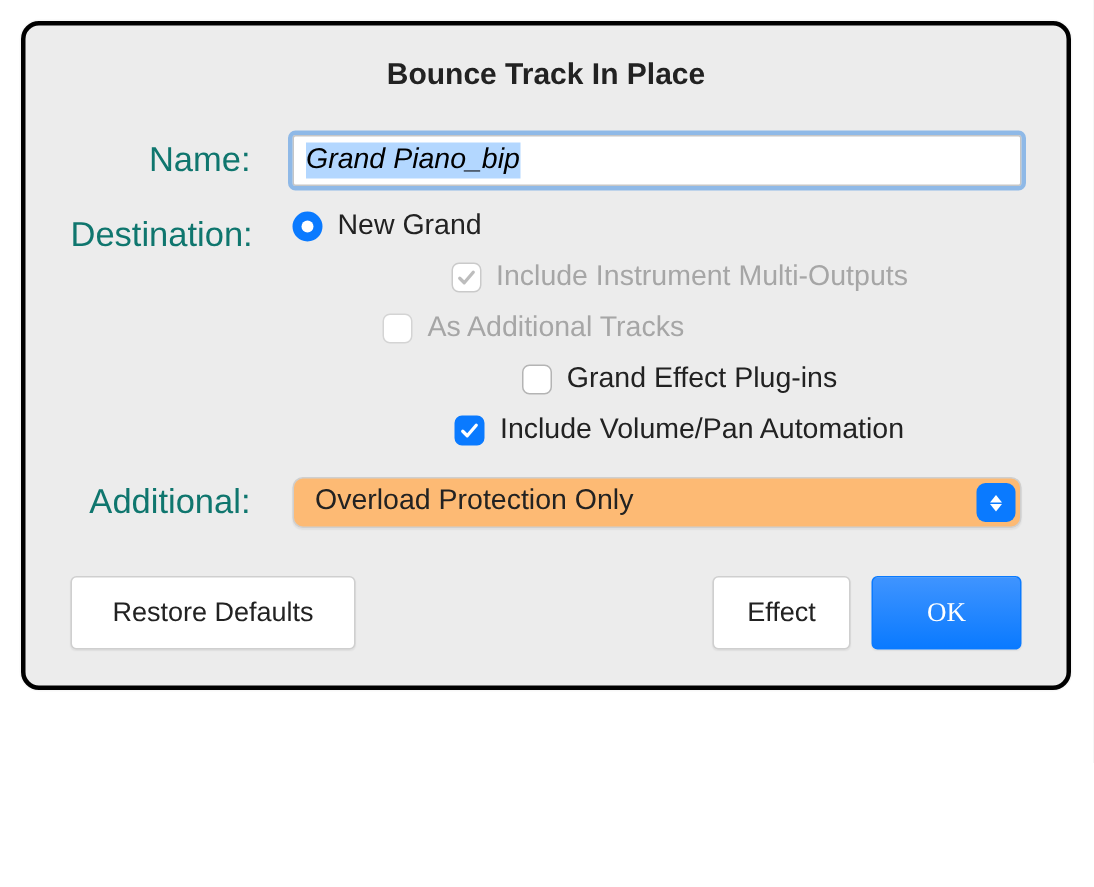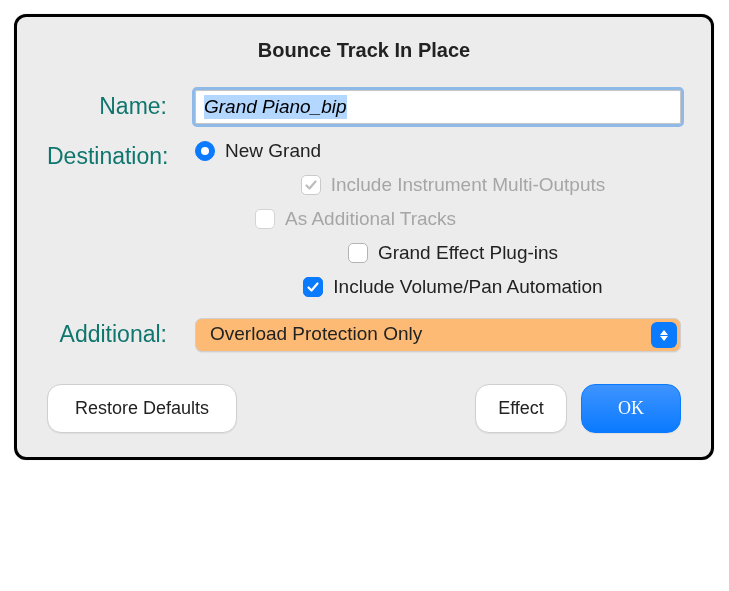--- a/index.html
+++ b/index.html
@@ -126,21 +126,21 @@
       display: flex;
       align-items: center;
       margin-top: 32px;
       gap: 14px;
     }
     .footer .spacer { flex: 1; }
     .btn {
       height: 49px;
       padding: 16px 20px;
       font-size: 18px;
-      border-radius: 14px;
+      border-radius: 4px;
       border: 1px solid #cfcfcf;
       background: #fff;
       color: #222;
       box-shadow: 0 1px 1px rgba(0,0,0,0.06);
       display: inline-flex; align-items: center; justify-content: center;
       min-width: 92px;
     }
     .btn.primary {
       background: linear-gradient(#3f94ff, #0a7aff);
       border-color: #0a7aff;

